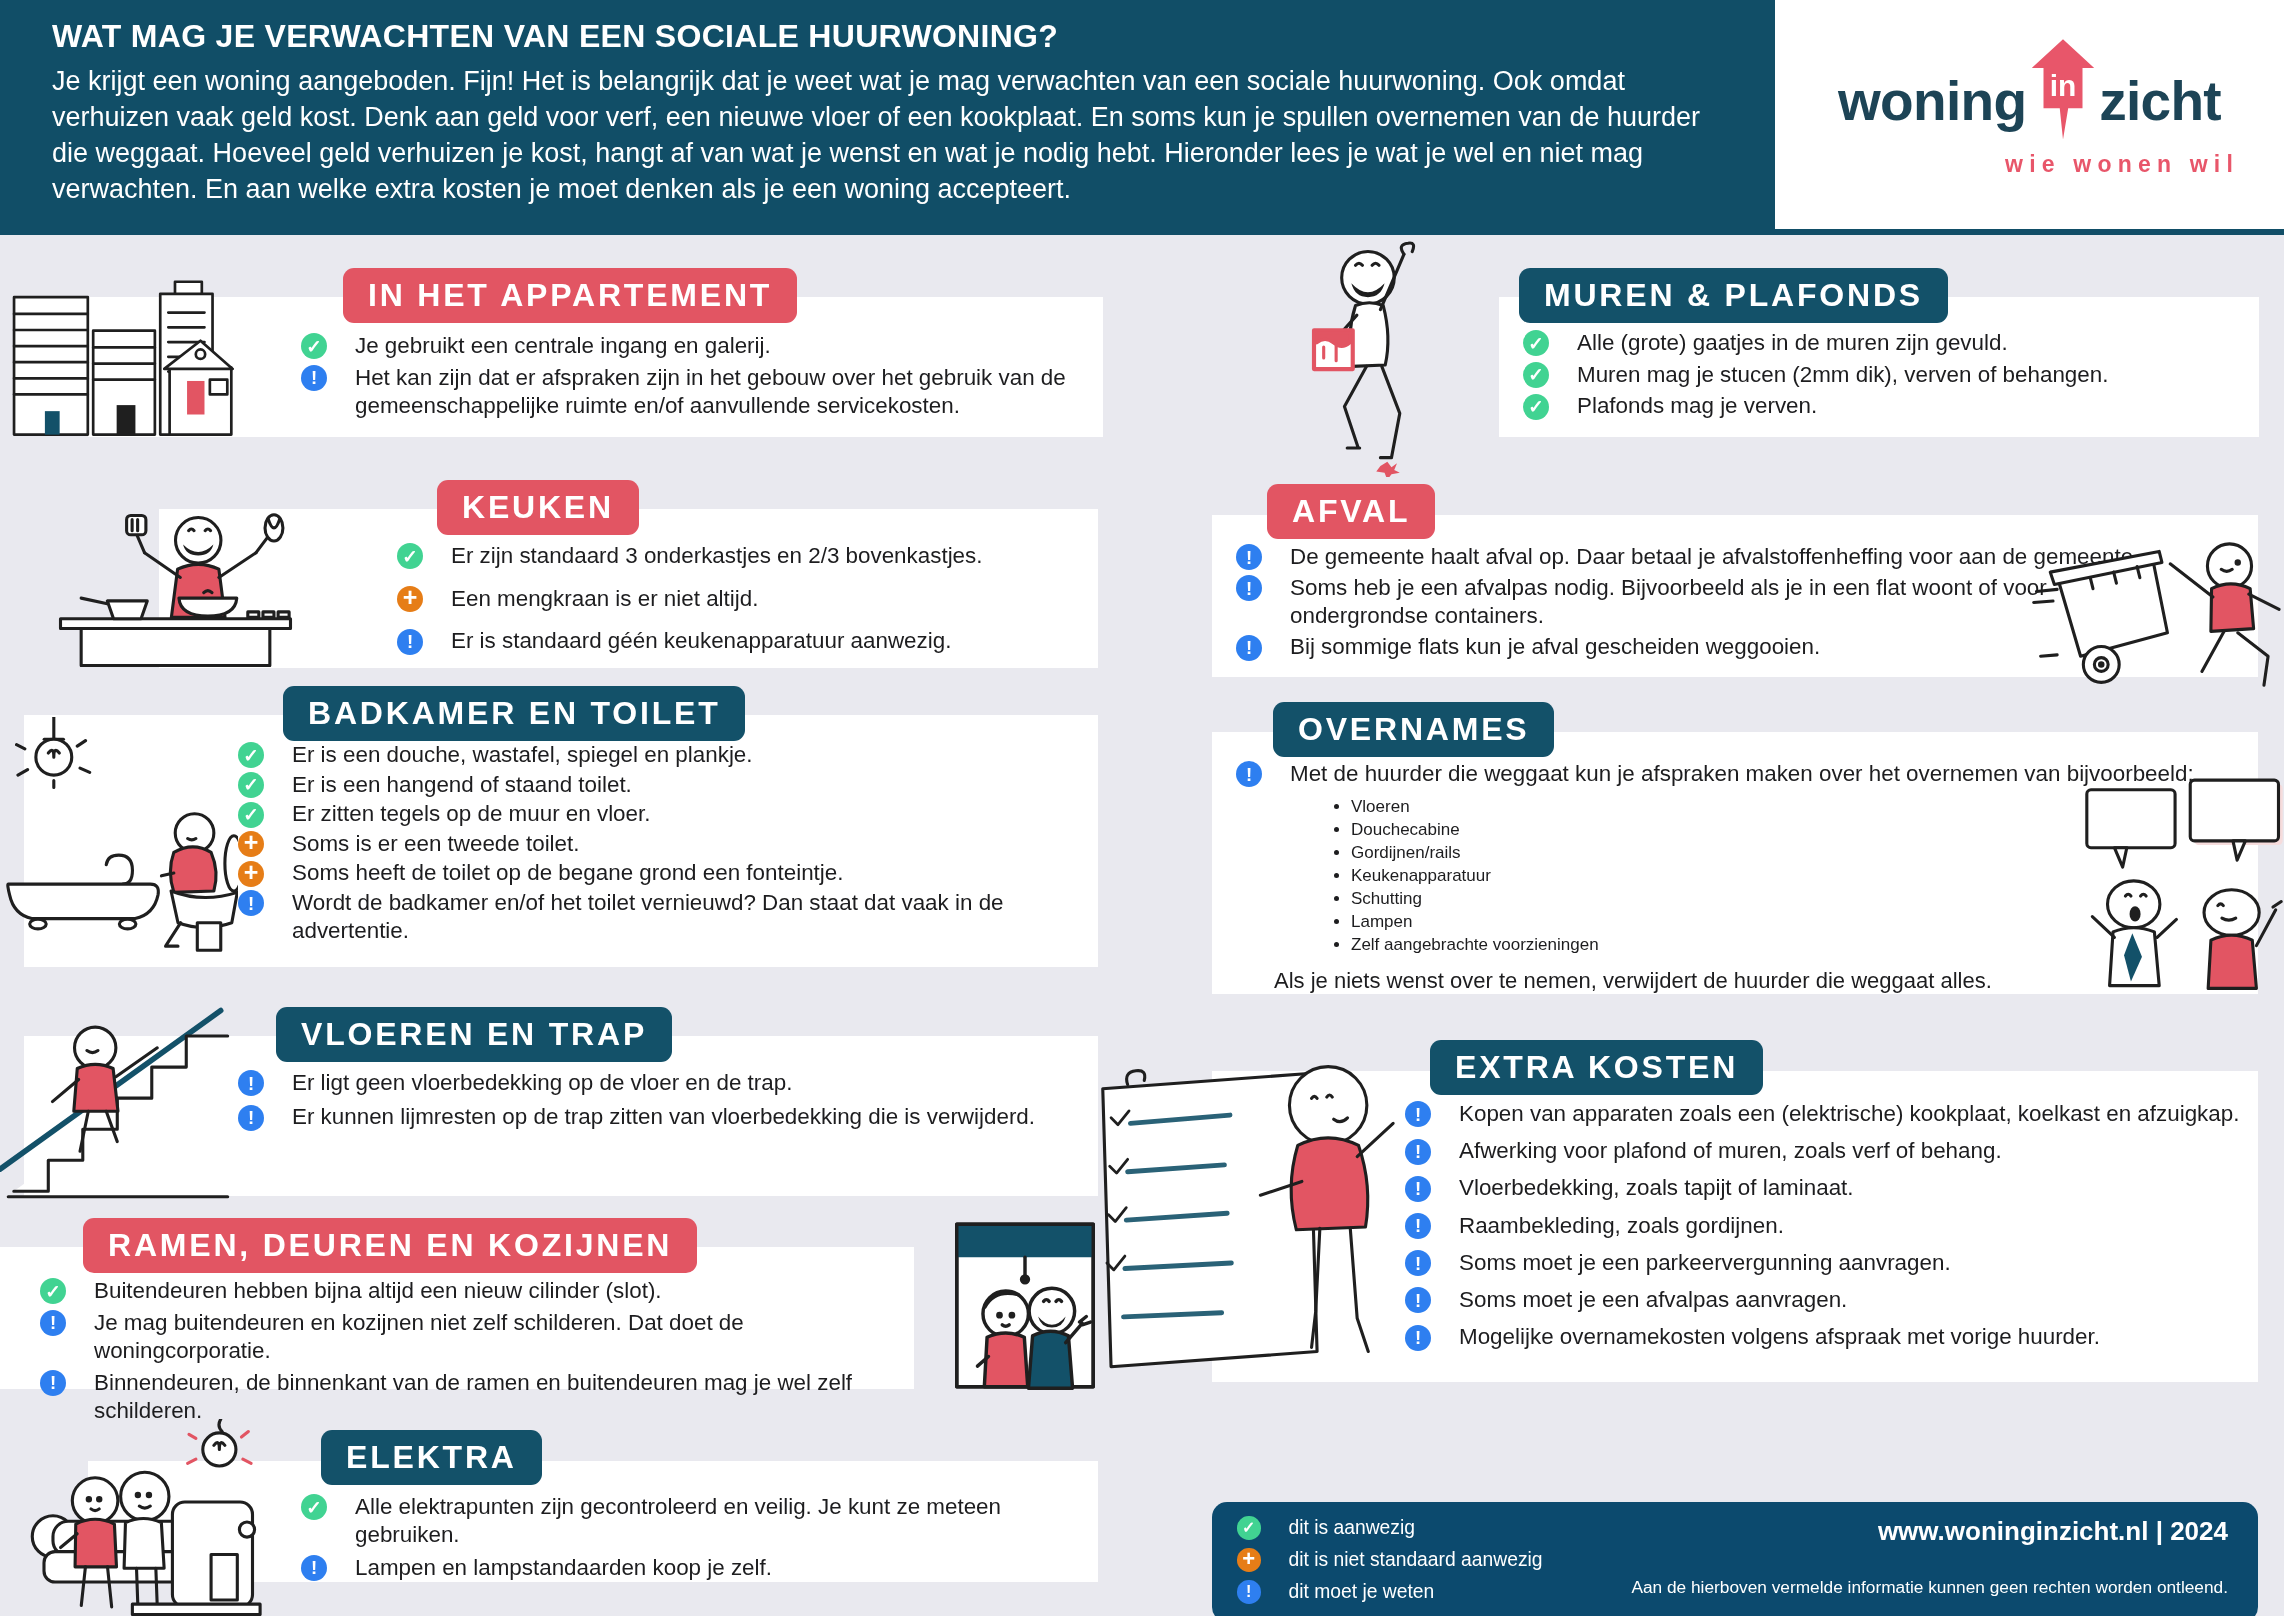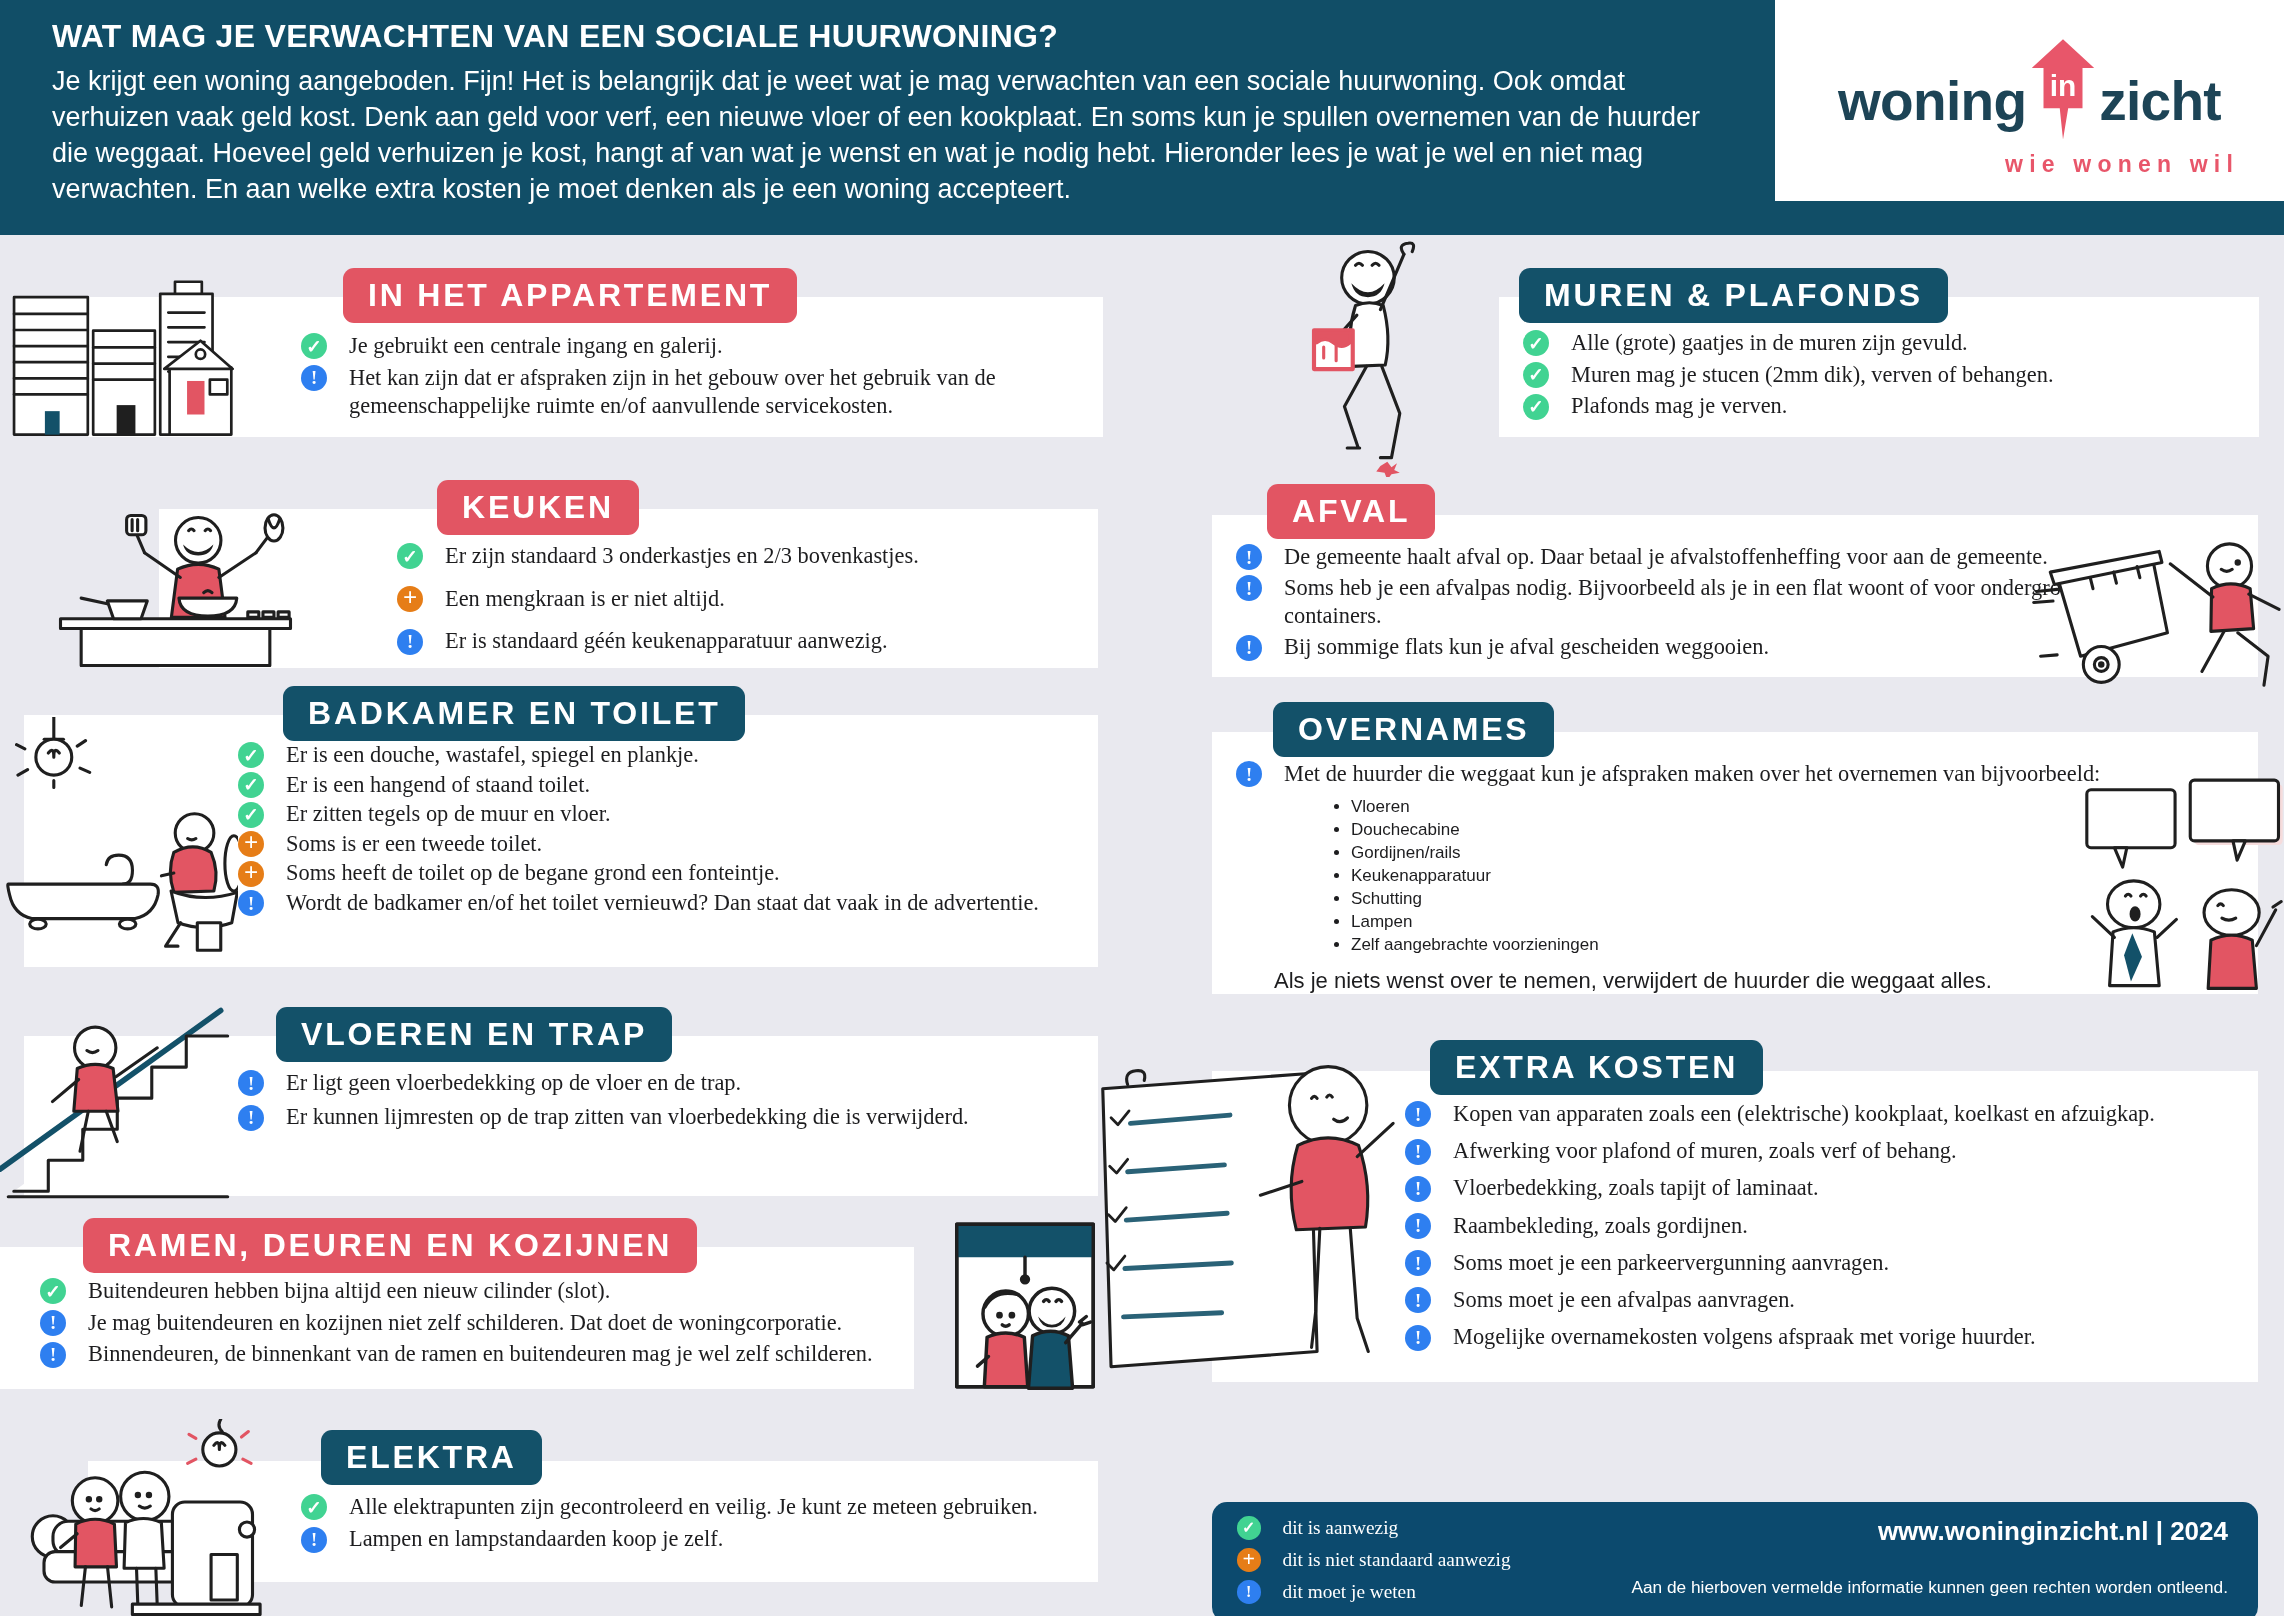--- a/index.html
+++ b/index.html
@@ -6,32 +6,32 @@
   body{
     width:2284px;height:1616px;position:relative;overflow:hidden;
     background:#e9e9ef;
     font-family:"Liberation Sans", sans-serif;
     color:#1d1d1f;
   }
   
   .header-bar{position:absolute;left:0;top:0;width:2284px;height:235px;background:#114e67;z-index:0;}
   .page-title{position:absolute;left:52px;top:18px;font-size:32px;font-weight:800;color:#ffffff;letter-spacing:0.3px;z-index:2;}
   .intro-text{position:absolute;left:52px;top:64px;width:1671px;font-size:27px;line-height:1.33;color:#ffffff;z-index:2;}
-  .logo-panel{position:absolute;left:1775px;top:0;width:509px;height:201px;background:#ffffff;z-index:1;}
+  .logo-panel{position:absolute;left:1775px;top:0;width:509px;height:229px;background:#ffffff;z-index:1;}
   .logo-row{position:absolute;left:0;top:59px;width:509px;display:flex;align-items:center;justify-content:center;}
   .logo-word{font-size:55px;font-weight:800;color:#1d4456;letter-spacing:-0.7px;}
   .logo-house{width:66px;height:104px;margin:-21px 2.8px 0 4.1px;}
   .logo-tagline{position:absolute;left:0;top:151px;width:464px;text-align:right;font-size:23px;letter-spacing:6.2px;color:#e8566a;font-weight:600;}
   
   .card{position:absolute;background:#ffffff;box-sizing:border-box;z-index:1;}
   .badge{position:absolute;z-index:5;color:#fff;font-weight:800;font-size:32px;letter-spacing:2.8px;
          padding:9px 25px;border-radius:11px;white-space:nowrap;}
   .badge.red{background:#e25563;}
   .badge.teal{background:#135169;}
-  .item{display:flex;gap:22px;margin-bottom:7px;font-size:22.4px;line-height:1.26;font-family:Liberation Serif, serif;}
+  .item{display:flex;gap:28px;margin-bottom:7px;font-size:22.4px;line-height:1.26;}
   .ic{flex:0 0 auto;width:26px;height:26px;border-radius:50%;color:#fff;display:flex;align-items:center;justify-content:center;
       font-weight:800;font-size:18.6px;margin-top:1.4px;}
   .ic.check{background:#41d392;}
   .ic.plus{background:#e67d17;}
   .ic.info{background:#2e7ff0;}
   .ic.check::before{content:"✓";}
   .ic.plus::before{content:"+";font-size:25px;margin-top:-2.8px;}
   .ic.info::before{content:"!";}
   #card-appartement{left:88px;top:297px;width:1015px;height:140px;padding:35px 14px 0 213px;}
   #card-appartement .item{margin-bottom:3.5px;}

